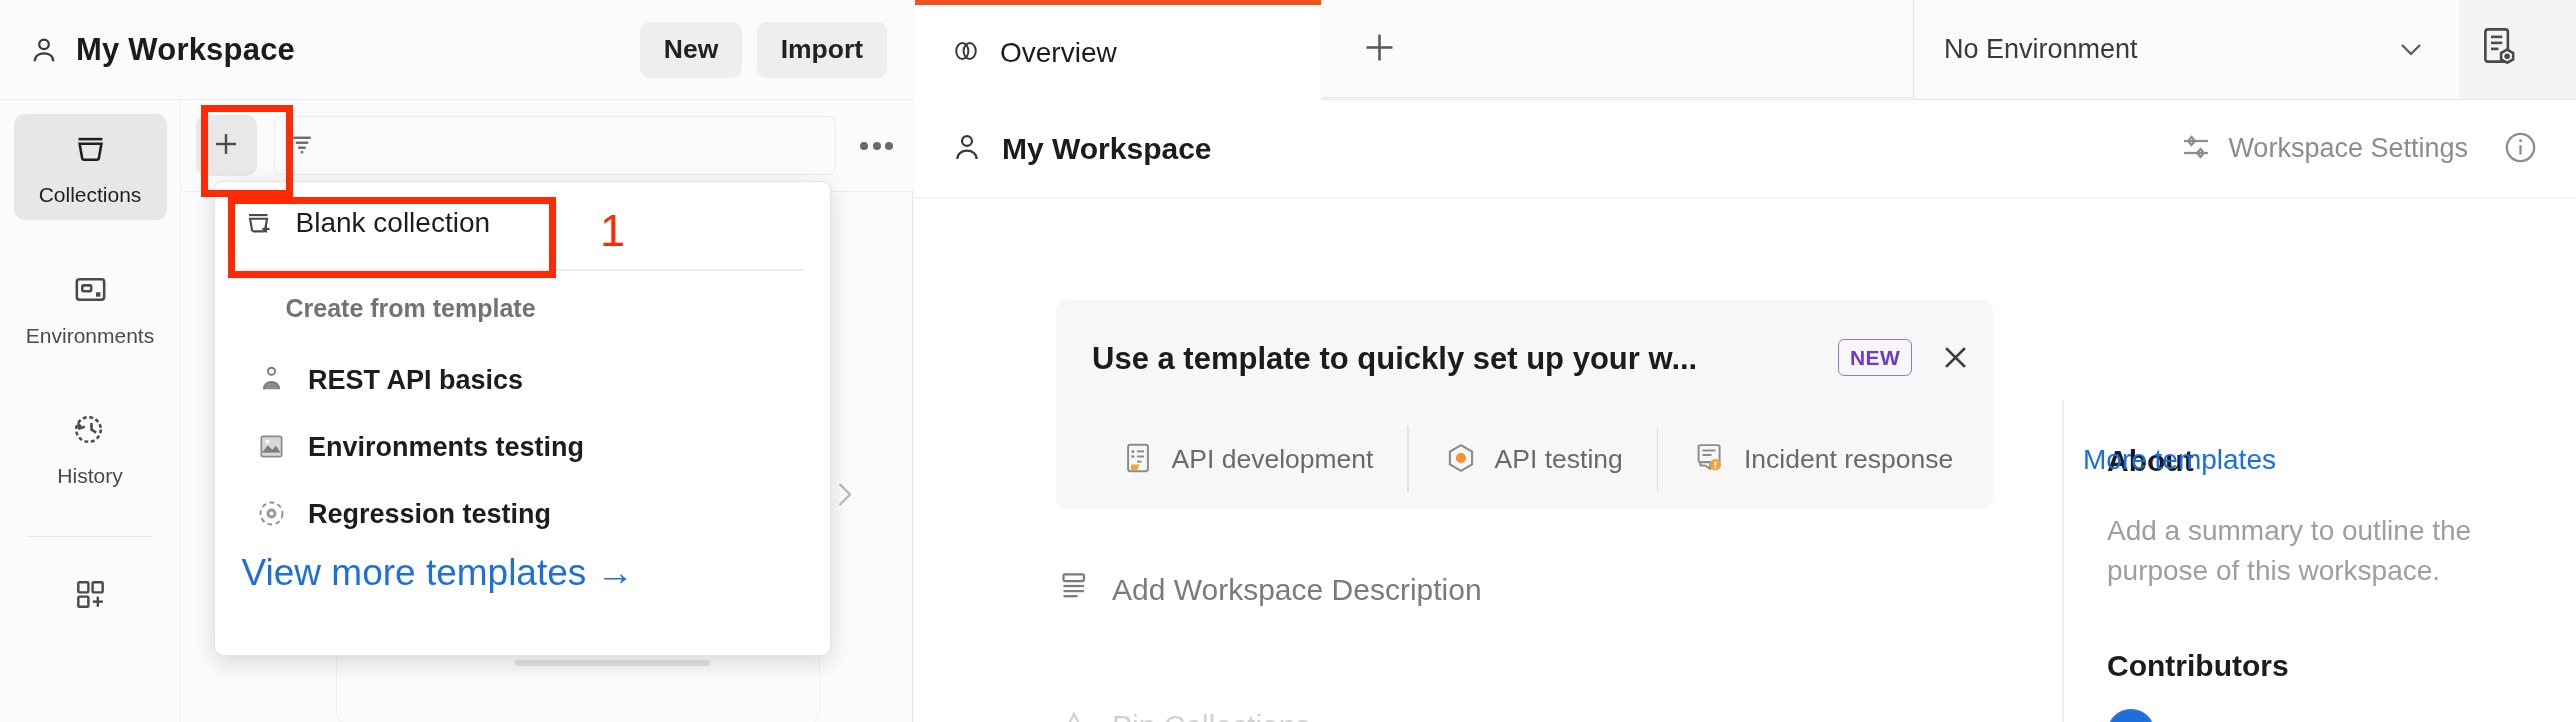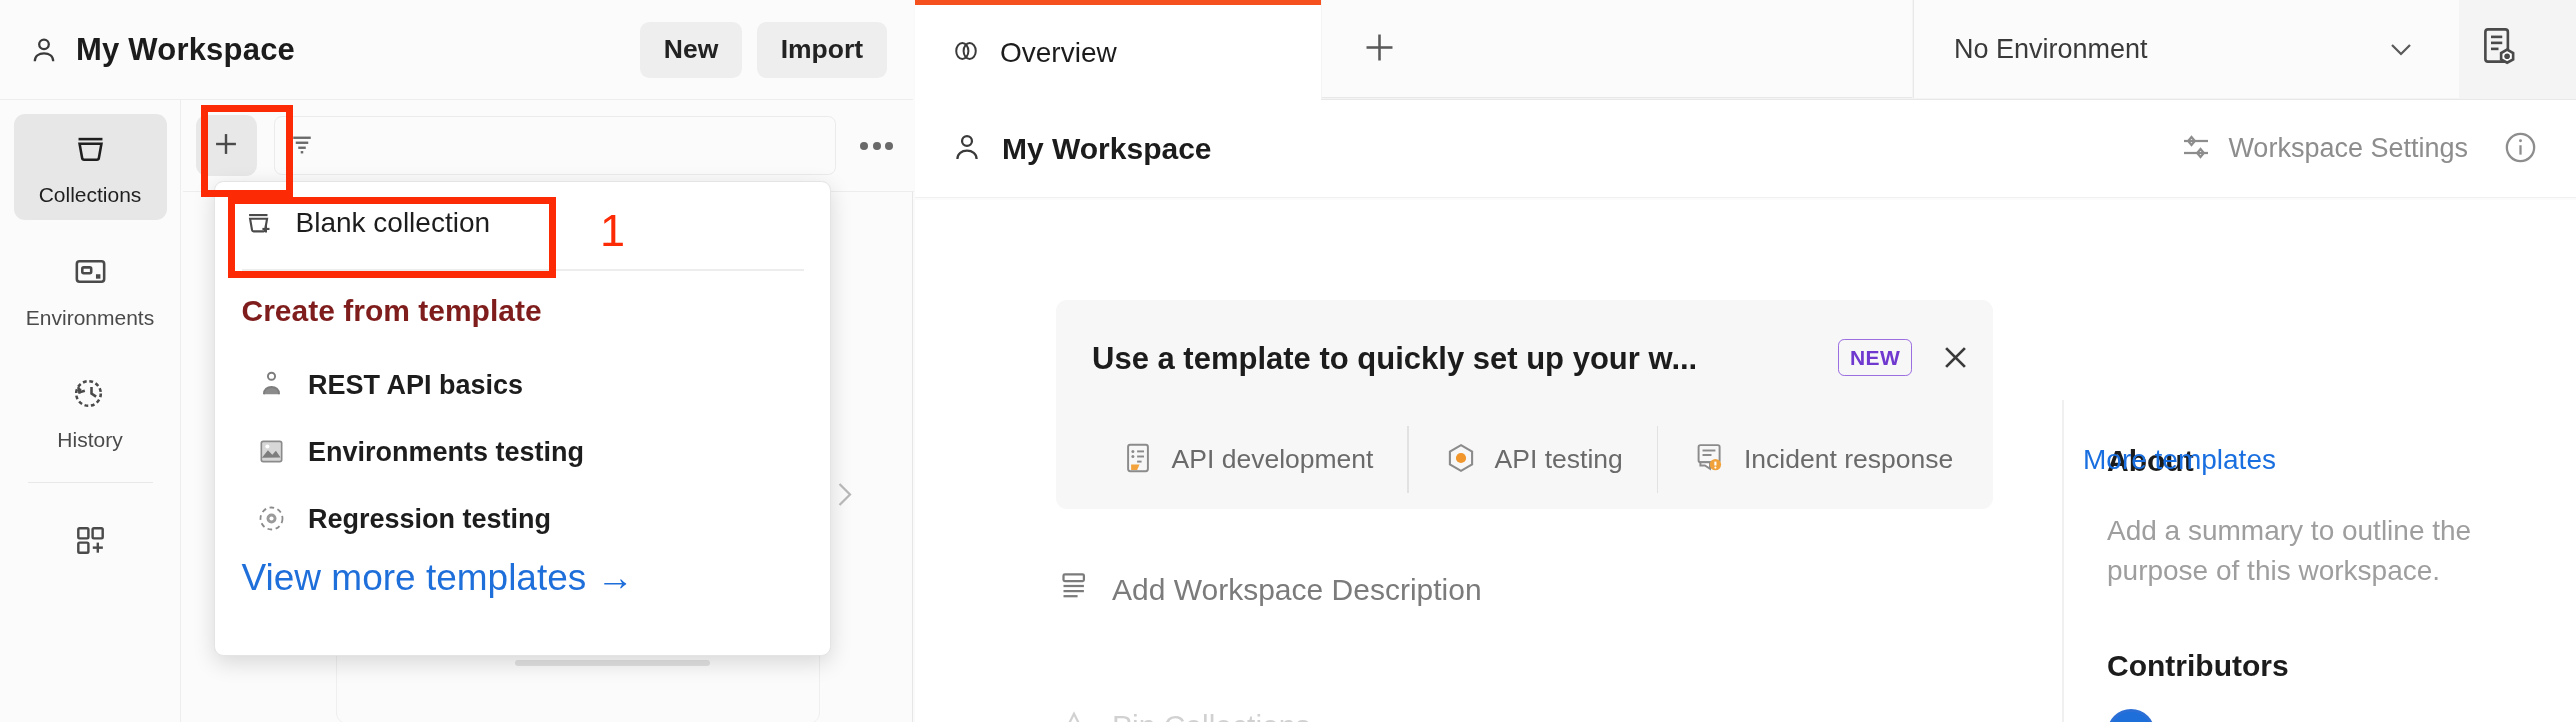--- a/index.html
+++ b/index.html
@@ -33,21 +33,21 @@
     font-family: "Liberation Sans", sans-serif; cursor: pointer; white-space:nowrap;
   }
 
   
   .rail {
     position:absolute; left:0; top:100px; width: 181px; height: 623px;
     background: #fbfbfb; border-right: 1.6px solid #ededed;
     padding-top: 14px;
   }
   .rail-item {
-    width: 153px; margin: 0 auto 17px auto; border-radius: 11px;
+    width: 153px; margin: 0 auto 35px auto; border-radius: 11px;
     display:flex; flex-direction:column; align-items:center; justify-content:center;
     padding: 14px 0 12.5px 0; cursor:pointer;
   }
   .rail-item.active { background:#e7e7e7; }
   .rail-item .lbl { font-size: 21px; color:#4a4a4a; margin-top: 11px; white-space:nowrap; }
   .rail-item.active .lbl { color:#1f1f1f; }
   .rail-sep { width: 125px; height: 1.6px; background:#e8e8e8; margin: 7.8px auto 26.5px auto; }
   .rail-plain { width:153px; margin: 0 auto; display:flex; justify-content:center; padding: 11px 0; cursor:pointer; }
 
   
@@ -82,21 +82,21 @@
     background:#ffffff; border: 0.8px solid #e4e4e4; border-radius: 9.4px;
     box-shadow: 0 6.2px 22px rgba(0,0,0,.14);
     z-index: 40;
   }
   .dd-item {
     display:flex; align-items:center; height: 81px; padding-left: 26.5px; cursor:pointer;
   }
   .dd-item .lbl { font-size: 28px; color:#1d1d1d; margin-left: 20px; white-space:nowrap; }
   .dd-sep { height: 1.6px; background:#ededed; margin: 6.2px 26.5px 0 26.5px; }
   .dd-section-title {
-    font-size: 30px; color:#7f1d1d; font-weight:700; padding: 23.4px 0 6.2px 26.5px; white-space:nowrap;
+    font-size: 25px; color:#737373; font-weight:700; padding: 23.4px 0 6.2px 26.5px; white-space:nowrap;margin-left:44px;
   }
   .tpl-item { display:flex; align-items:flex-end; height: 67px; padding-left: 39px; cursor:pointer;font-weight:bold; }
   .tpl-item .lbl { font-size: 27px; color:#1d1d1d; margin-left: 20px; white-space:nowrap; }
   .tpl-icon { width: 34px; height: 34px; flex:0 0 auto; display:flex; align-items:center; justify-content:center; }
   .dd-link {
     font-size: 37px; color:#1f6fdb; padding: 22px 0 0 26.5px; cursor:pointer; white-space:nowrap;
   }
 
   
   .annot { position:absolute; border: 7px solid #fc2b06; z-index: 60; pointer-events:none; }
@@ -120,21 +120,21 @@
     border-top: 5.5px solid #f4511e; display:flex; align-items:center; padding-left: 34px; cursor:pointer;
   }
   .tab-active .lbl { font-size: 28px; color:#1c1c1c; margin-left: 17px; white-space:nowrap; }
   .tab-newrow {
     position:absolute; left: 407px; top:0; width: 590px; height: 98px; background:#fbfbfb;
     display:flex; align-items:center; padding-left: 37px; gap: 48px; border-bottom:1.6px solid #e8e8e8;
   }
   .tab-icon-btn { cursor:pointer; display:flex; align-items:center; }
   .env-select {
     position:absolute; left: 998px; top:0; width: 546px; height: 98px; background:#fbfbfb;
-    border-left: 1.6px solid #e8e8e8; display:flex; align-items:center; padding: 0 40px; cursor:pointer;
+    border-left: 1.6px solid #e8e8e8; display:flex; align-items:center; padding: 0 30px; cursor:pointer;
   }
   .env-select .lbl { font-size: 27px; color:#3a3a3a; white-space:nowrap; }
   .env-icon-btn { position:absolute; left: 1561px; top: 23.4px; cursor:pointer; }
 
   .ws-row {
     position:absolute; left:0; top:100px; width: 1661px; height: 98px; background:#ffffff;
     display:flex; align-items:center; padding: 0 36px 0 34px; border-bottom: 1.6px solid #f0f0f0;
   }
   .ws-row .title { font-size: 30px; font-weight:700; color:#1c1c1c; margin-left:17px; white-space:nowrap; }
   .ws-row .right { margin-left:auto; display:flex; align-items:center; gap: 33px; }

